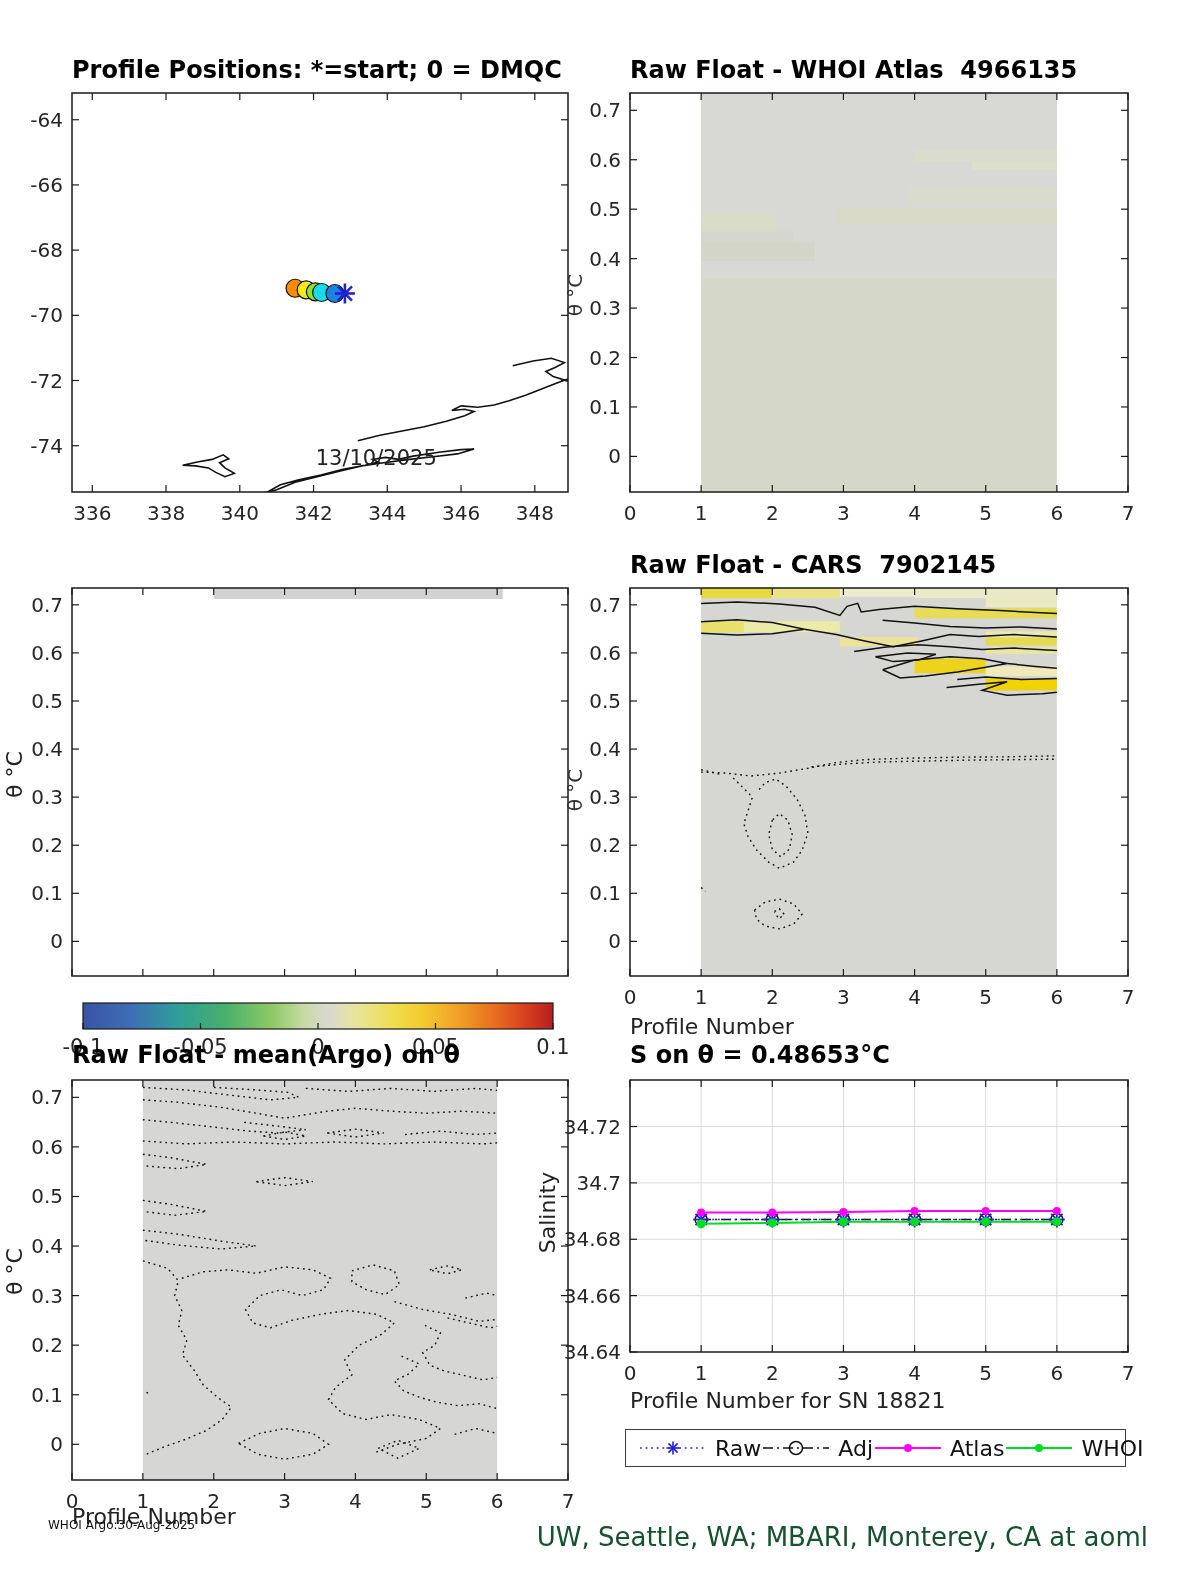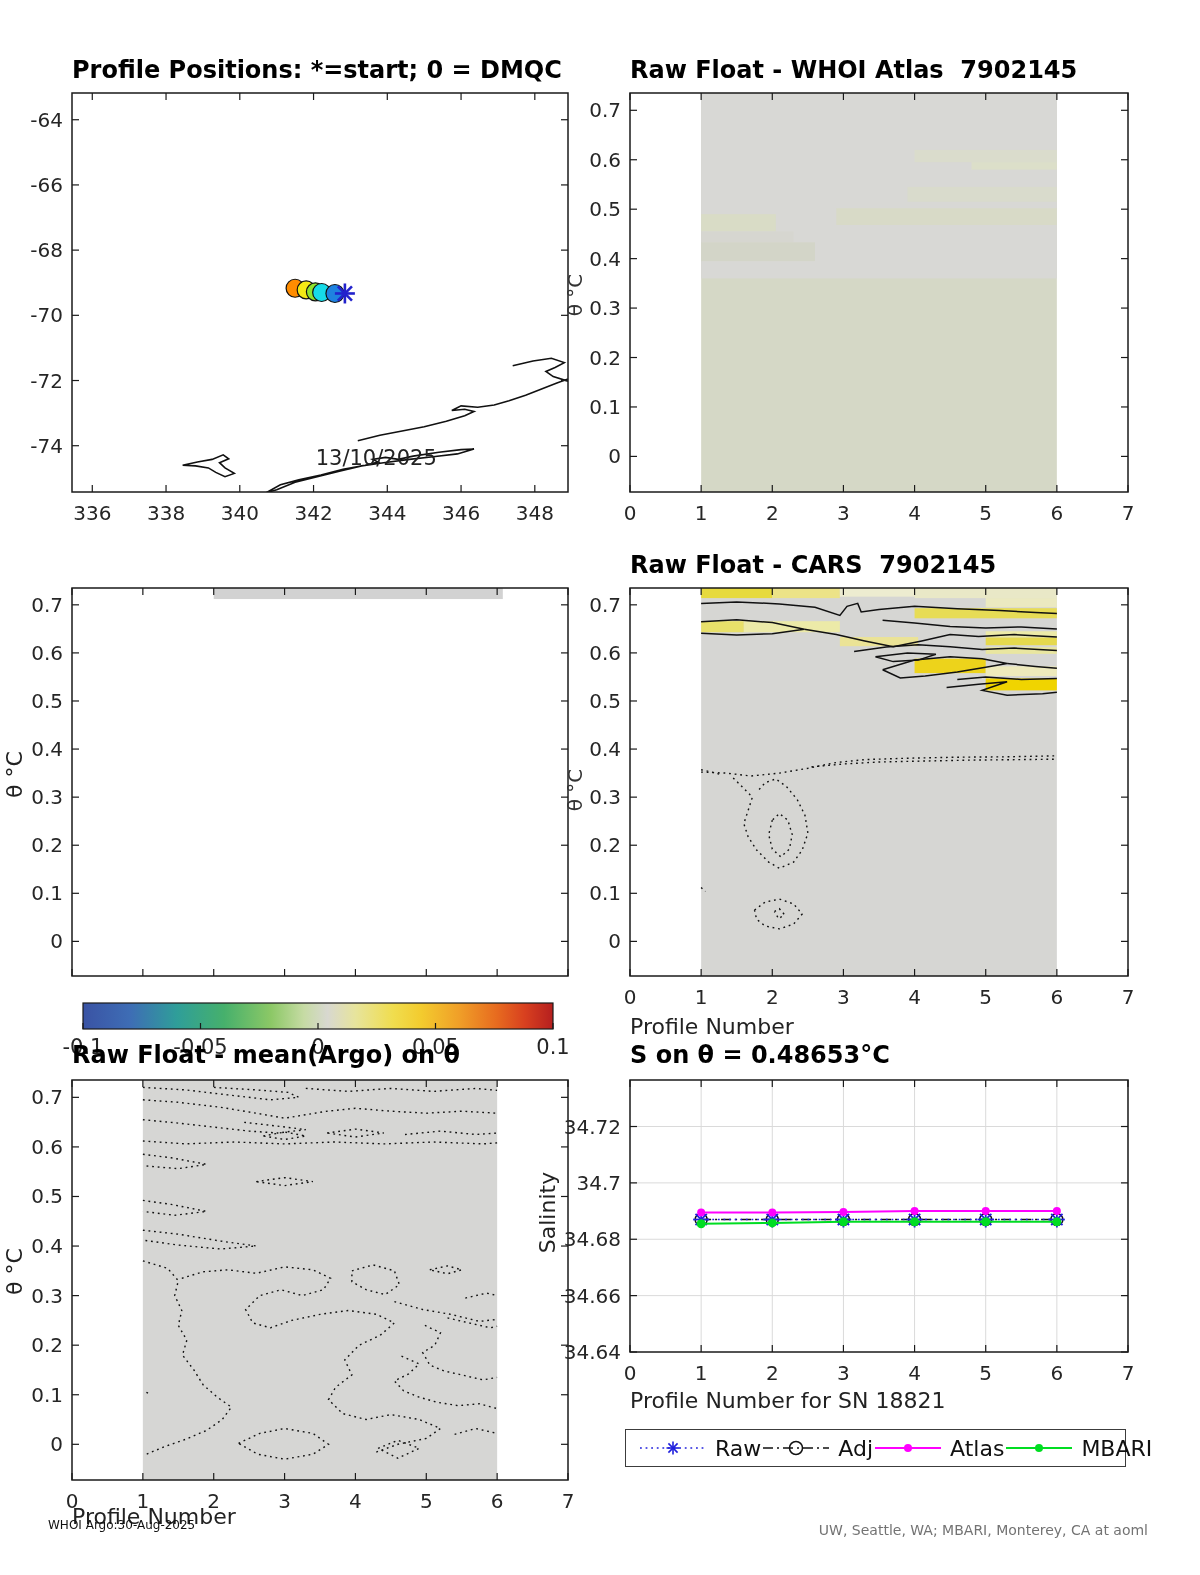--- a/index.html
+++ b/index.html
@@ -7,21 +7,21 @@
   .fig{position:relative;width:1200px;height:1575px;background:#fff;overflow:hidden;}
   #fig{position:absolute;left:0;top:0;font-family:"DejaVu Sans",sans-serif;}
   .ptitle{position:absolute;font-weight:bold;font-size:24px;color:#000;white-space:pre;}
   .axlabel{position:absolute;text-align:left;font-size:22px;color:#222;white-space:pre;}
   .rotlabel{position:absolute;width:140px;text-align:center;font-size:22px;color:#222;transform:rotate(-90deg);}
   .fragbox{position:absolute;width:15px;height:86px;overflow:hidden;}
   .fragbox span{position:absolute;left:-37px;top:28px;width:90px;font-size:20px;color:#333;transform:rotate(-90deg);display:block;text-align:center;}
   .legend{position:absolute;left:625px;top:1429px;width:501px;height:38px;border:1.5px solid #3c3c3c;background:#fff;box-sizing:border-box;display:flex;align-items:center;justify-content:space-between;padding:0 12px;}
   .lentry{display:flex;align-items:center;gap:7px;font-size:22px;color:#111;}
   .footer{position:absolute;font-size:12px;color:#111;}
-  .footer-r{position:absolute;font-size:14px;color:#737373;text-align:right;}
+  .footer-r{position:absolute;font-size:26px;color:#14532d;text-align:right;}
 </style>
 </head>
 <body>
 
 <div class="fig">
   <svg id="fig" width="1200" height="1575">
       <g>
         <clipPath id="clip-map">
           <rect x="72" y="93" width="496" height="399"></rect>
         </clipPath>
@@ -501,21 +501,21 @@
         <line x1="318" y1="1029" x2="318" y2="1023" stroke="#1a1a1a" stroke-width="1.2"></line>
         <text x="318" y="1054" font-size="21" fill="#262626" text-anchor="middle">0</text>
         <line x1="435.50000000000006" y1="1029" x2="435.50000000000006" y2="1023" stroke="#1a1a1a" stroke-width="1.2"></line>
         <text x="435.50000000000006" y="1054" font-size="21" fill="#262626" text-anchor="middle">0.05</text>
         <line x1="553" y1="1029" x2="553" y2="1023" stroke="#1a1a1a" stroke-width="1.2"></line>
         <text x="553" y="1054" font-size="21" fill="#262626" text-anchor="middle">0.1</text>
       </g>
     </svg>
 
   <div class="ptitle" style="left:72px;width:496px;top:56px">Profile Positions: *=start; 0 = DMQC</div>
-  <div class="ptitle" style="left:630px;width:498px;top:56px">Raw Float - WHOI Atlas  7902145</div>
+  <div class="ptitle" style="left:630px;width:498px;top:56px">Raw Float - WHOI Atlas  4966135</div>
   <div class="ptitle" style="left:630px;width:498px;top:551px">Raw Float - CARS  7902145</div>
   <div class="ptitle" style="left:72px;width:496px;top:1041px">Raw Float - mean(Argo) on θ</div>
   <div class="ptitle" style="left:630px;width:498px;top:1041px">S on θ = 0.48653°C</div>
 
   <div class="axlabel" style="left:630px;width:498px;top:1014px">Profile Number</div>
   <div class="axlabel" style="left:72px;width:496px;top:1504px">Profile Number</div>
   <div class="axlabel" style="left:630px;width:498px;top:1388px">Profile Number for SN 18821</div>
 
   <div class="rotlabel" style="left:-56px;top:762px">θ °C</div>
   <div class="rotlabel" style="left:-56px;top:1259px">θ °C</div>
@@ -551,19 +551,19 @@
           <line x1="2" y1="12" x2="68" y2="12" stroke="#ff00ff" stroke-width="2"></line>
           <circle cx="35" cy="12" r="4" fill="#ff00ff"></circle>
         </svg>
         <span>Atlas</span>
       </span>
     <span class="lentry">
         <svg class="lsample" width="70" height="24">
           <line x1="2" y1="12" x2="68" y2="12" stroke="#00dd22" stroke-width="2"></line>
           <circle cx="35" cy="12" r="4" fill="#00dd22"></circle>
         </svg>
-        <span>MBARI</span>
+        <span>WHOI</span>
       </span>
   </div>
 
   <div class="footer" style="left:48px;top:1518px">WHOI Argo:30-Aug-2025</div>
   <div class="footer-r" style="right:52px;top:1522px">UW, Seattle, WA; MBARI, Monterey, CA at aoml</div>
 </div>
 
 </body></html>

